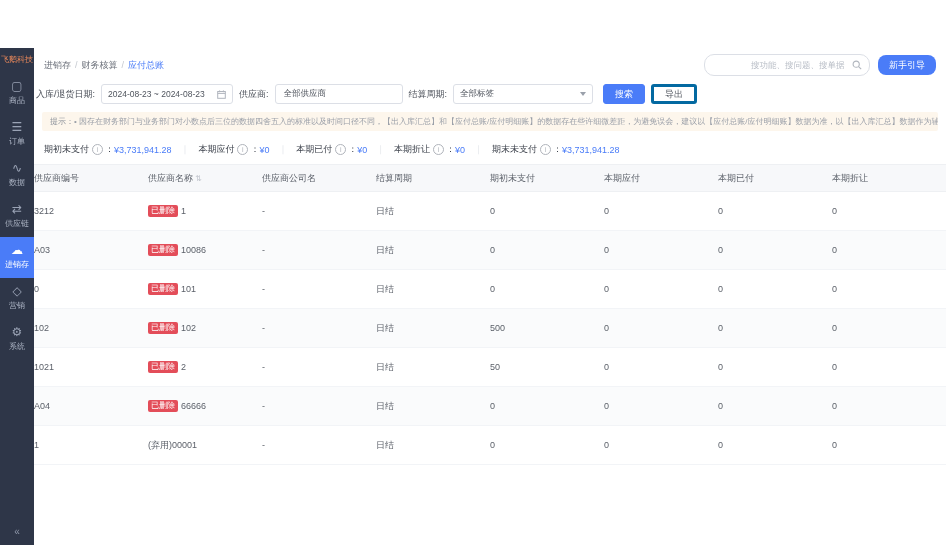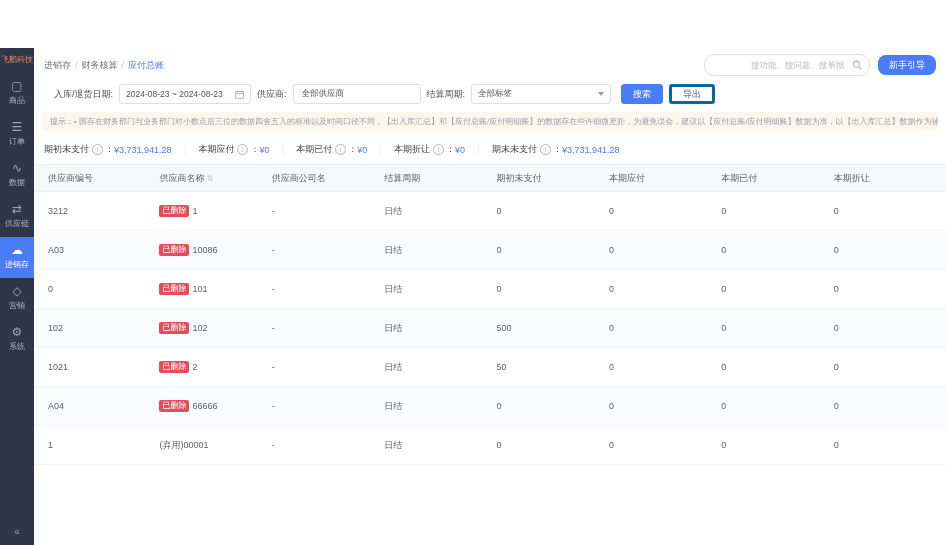--- a/index.html
+++ b/index.html
@@ -29,21 +29,21 @@
   .breadcrumb{font-size:9px;color:#8a8f99;display:flex;align-items:center;gap:4px;}
   .breadcrumb .crumb{color:#6b707a;cursor:pointer;}
   .breadcrumb .crumb.active{color:#4a7cf8;}
   .breadcrumb .sep{color:#c4c8cf;}
   .topbar-right{display:flex;align-items:center;gap:8px;}
   .search-box{width:150px;height:20px;border:1px solid #dcdfe6;border-radius:10px;display:flex;align-items:center;padding:0 7px;background:#fff;}
   .search-box input{border:0;outline:0;flex:1;min-width:0;font-size:8.5px;color:#333;background:transparent;margin-left:37px;}
   .search-box input::placeholder{color:#b8bdc6;}
   .guide-btn{height:20px;padding:0 11px;background:#4a7cf8;color:#fff;border:0;border-radius:8px;font-size:9px;display:flex;align-items:center;cursor:pointer;font-family:inherit;}
 
-  .filters{display:flex;align-items:center;gap:6px;padding:2px 10px 8px 20px;font-size:9px;color:#4a4f58;}
+  .filters{display:flex;align-items:center;gap:6px;padding:2px 10px 8px 2px;font-size:9px;color:#4a4f58;}
   .f-label{white-space:nowrap;}
   .input{height:20px;border:1px solid #dcdfe6;border-radius:3px;background:#fff;display:flex;align-items:center;padding:0 6px;font-size:8.5px;color:#50555e;box-sizing:border-box;}
   .date-input{width:132px;justify-content:space-between;cursor:pointer;}
   .supplier-input{width:128px;}
   .supplier-input input{border:0;outline:0;width:100%;font-size:8.5px;color:#50555e;background:transparent;}
   .period-select{width:140px;justify-content:space-between;cursor:pointer;}
   .caret{width:0;height:0;border-left:3px solid transparent;border-right:3px solid transparent;border-top:4px solid #9aa0aa;}
   .btn{height:20px;padding:0 11px;border-radius:3px;font-size:9px;display:flex;align-items:center;cursor:pointer;font-family:inherit;}
   .btn-primary{background:#4a7cf8;color:#fff;border:1px solid #4a7cf8;margin-left:4px;}
   .btn-plain{background:#fff;color:#50555e;border:3px solid #0369a1;}
@@ -55,21 +55,21 @@
   .sum-group{display:inline-flex;align-items:center;}
   .sum-label{color:#3c414b;}
   .info-i{display:inline-block;width:9px;height:9px;border:1px solid #b0b4bb;border-radius:50%;font-size:7px;line-height:9px;text-align:center;color:#b0b4bb;margin:0 2px 0 3px;cursor:pointer;}
   .sum-colon{color:#3c414b;}
   .summary .val{color:#4a7cf8;}
   .summary .divider{color:#e0e3e8;margin:0 9px;}
 
   .table-wrap{flex:1;overflow:hidden;}
   table{width:100%;border-collapse:collapse;table-layout:fixed;font-size:9px;}
   thead th{background:#f7f8fa;color:#5a5f68;font-weight:normal;text-align:left;height:26px;padding:0 6px 0 0;border-top:1px solid #eef0f3;border-bottom:1px solid #eef0f3;width:12.5%;}
-  thead th:first-child,tbody td:first-child{padding-left:14px;}
+  thead th:first-child,tbody td:first-child{padding-left:0;}
   tbody td{height:38px;padding:0 6px 0 0;color:#5a5f68;border-bottom:1px solid #f2f4f7;overflow:hidden;white-space:nowrap;}
   tbody tr:nth-child(even){background:#fafbfc;}
   .badge{display:inline-block;background:#e34d59;color:#fff;font-size:8px;line-height:1.25;padding:1px 3px;border-radius:2px;margin-right:3px;vertical-align:1px;}
   .sorter{color:#c0c4cc;font-size:8px;margin-left:2px;cursor:pointer;}
 </style>
 </head>
 <body>
 
 <div class="page">
   <div class="app">

